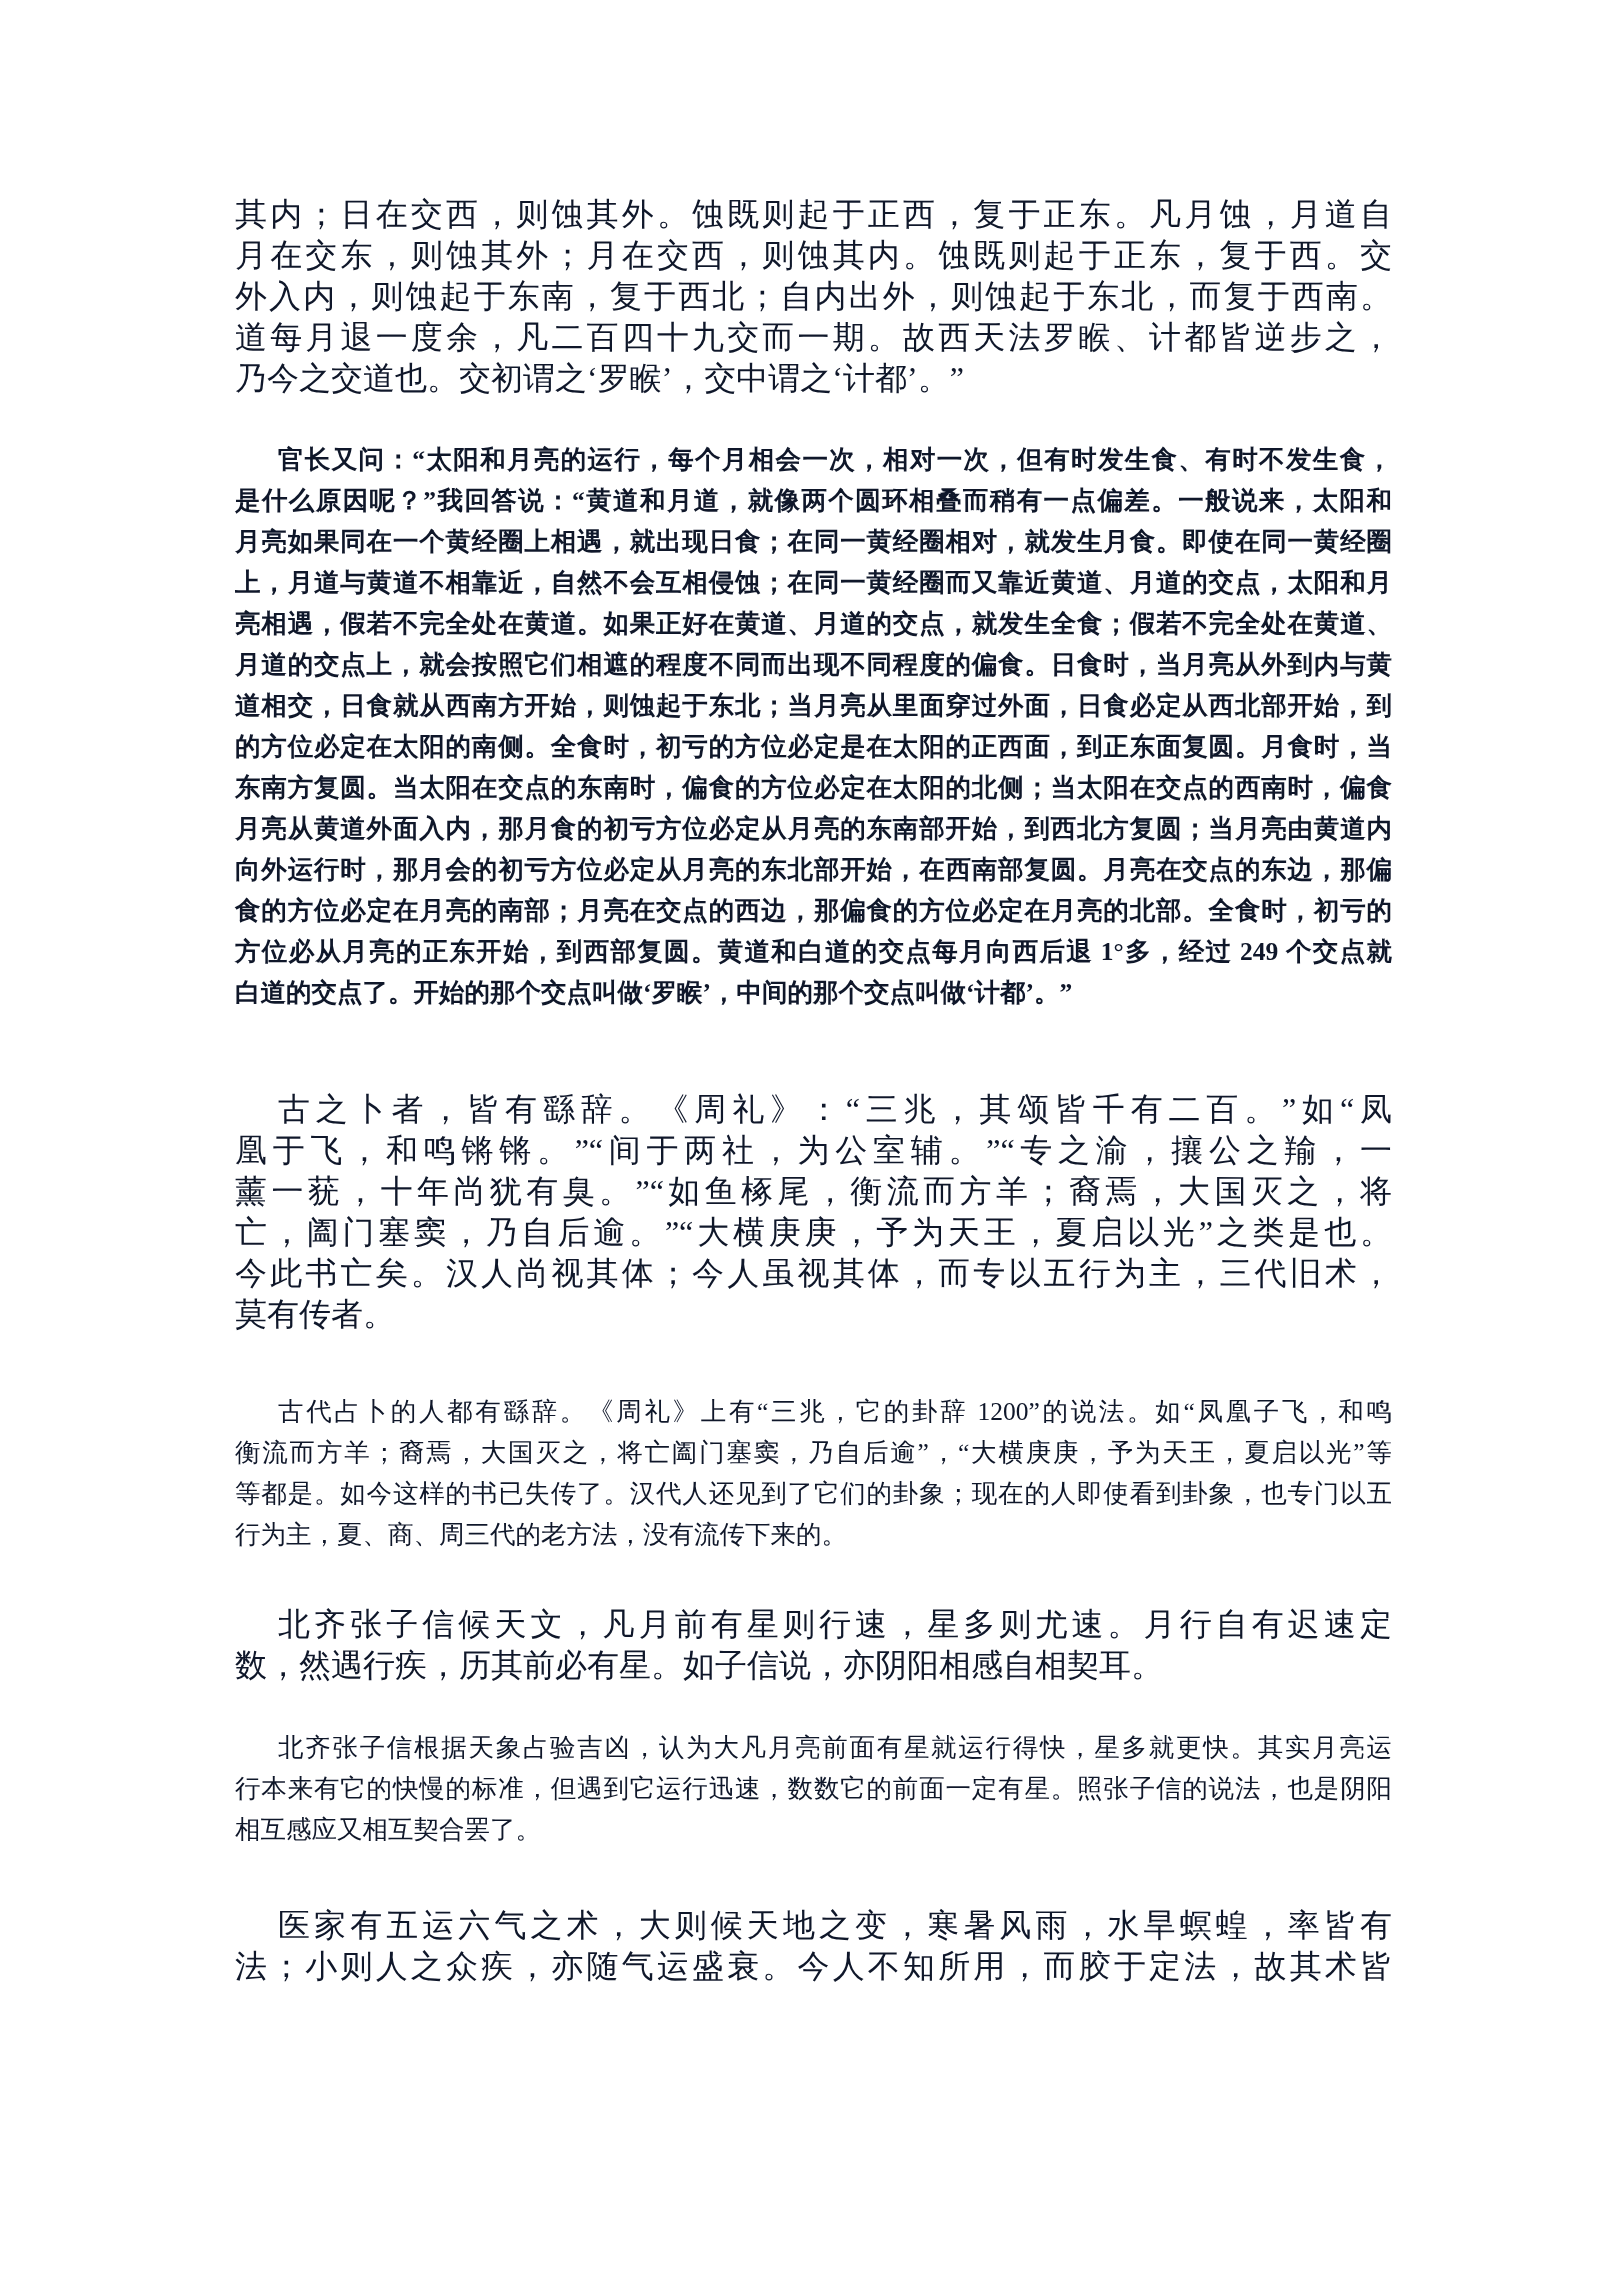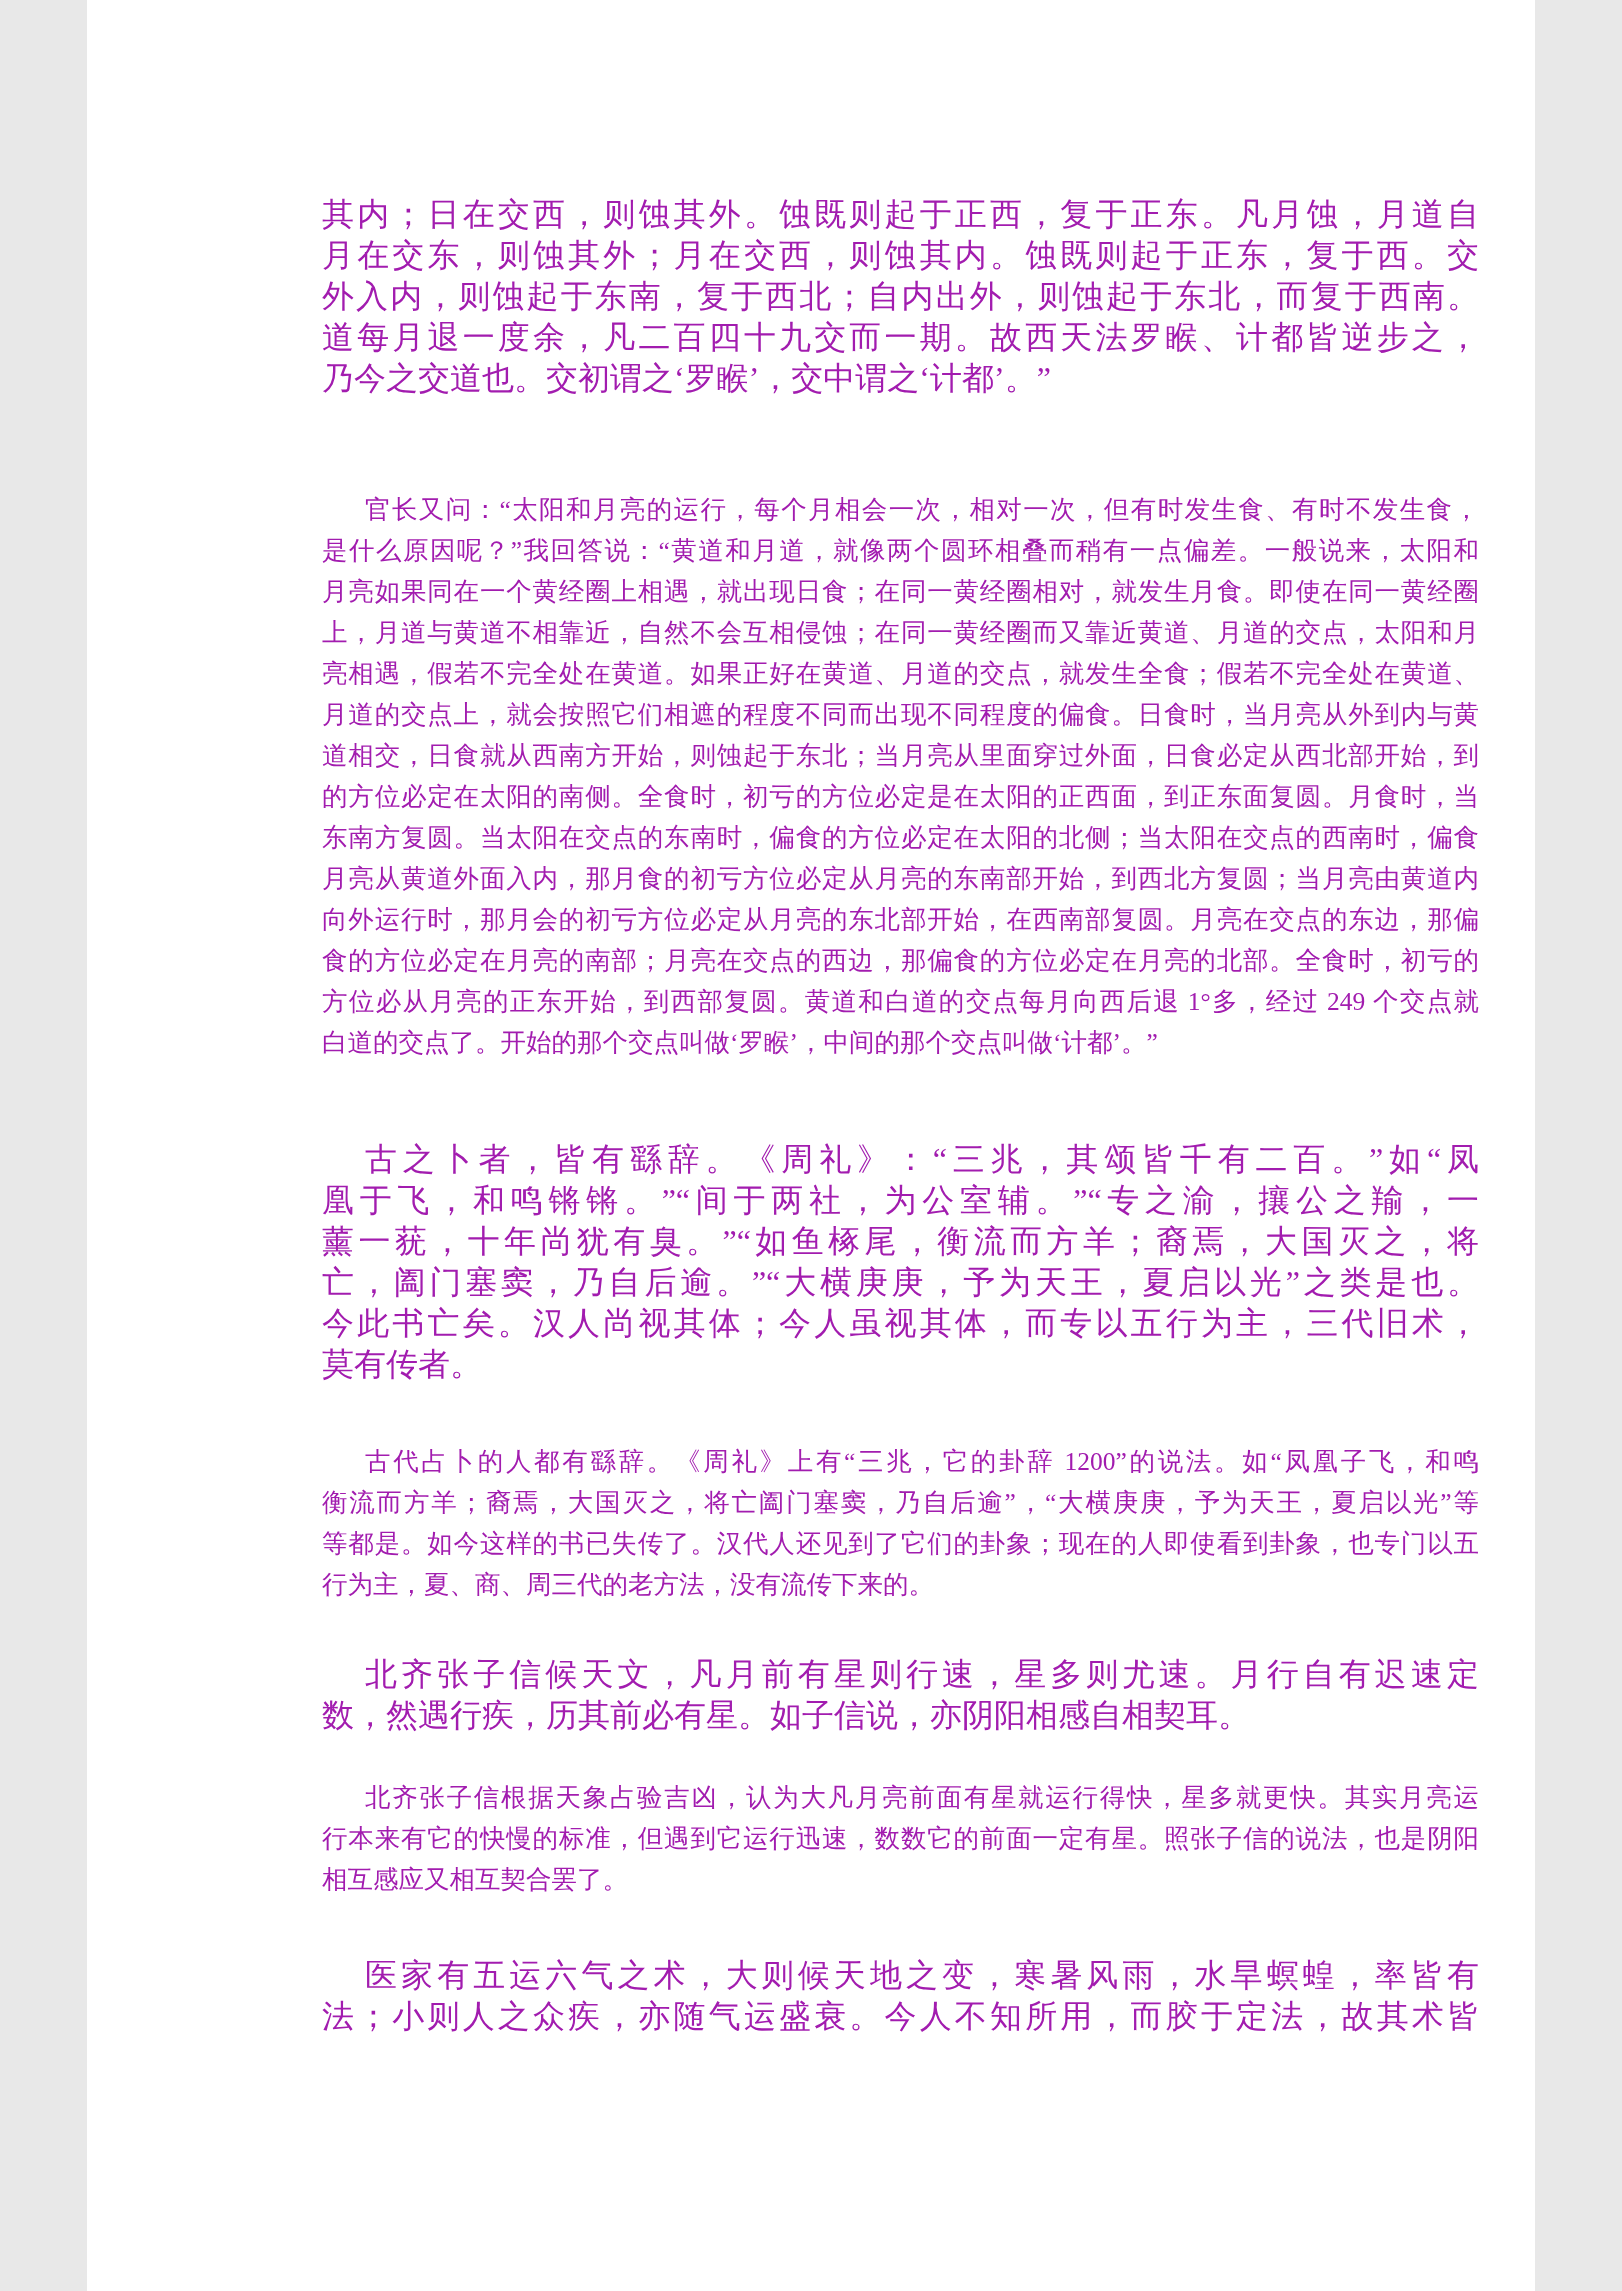--- a/index.html
+++ b/index.html
@@ -2,26 +2,26 @@
 <html><head>
 <meta charset="utf-8">
 <style>
   html, body {
     margin: 0;
     padding: 0;
     background: #e8e8e8;
   }
   .page {
     position: relative;
-    width: 1448px;
+    width: 1622px;
     height: 2292px;
     background: #ffffff;
     margin: 0 auto;
     overflow: hidden;
-    color: #a21caf;
+    color: #0f172a;
     font-family: "Liberation Serif", "DejaVu Serif", serif;
   }
   .content {
     position: absolute;
     left: 235px;
     top: 194px;
     width: 1157px;
   }
   .block { width: 100%; }
   .block.classical {
@@ -38,21 +38,21 @@
     text-justify: inter-character;
     white-space: normal;
   }
   .line.last {
     text-align-last: left;
   }
   .block.indented .line:first-child {
     padding-left: 43px;
   }
   
-  .block:nth-child(2) { margin-top: 90px; }
+  .block:nth-child(2) { margin-top: 40px; font-weight: bold; }
   .block:nth-child(3) { margin-top: 76px; }
   .block:nth-child(4) { margin-top: 56px; }
   .block:nth-child(5) { margin-top: 49px; }
   .block:nth-child(6) { margin-top: 41px; }
   .block:nth-child(7) { margin-top: 55px; }
 </style>
 </head>
 <body>
 
 <div class="page">

